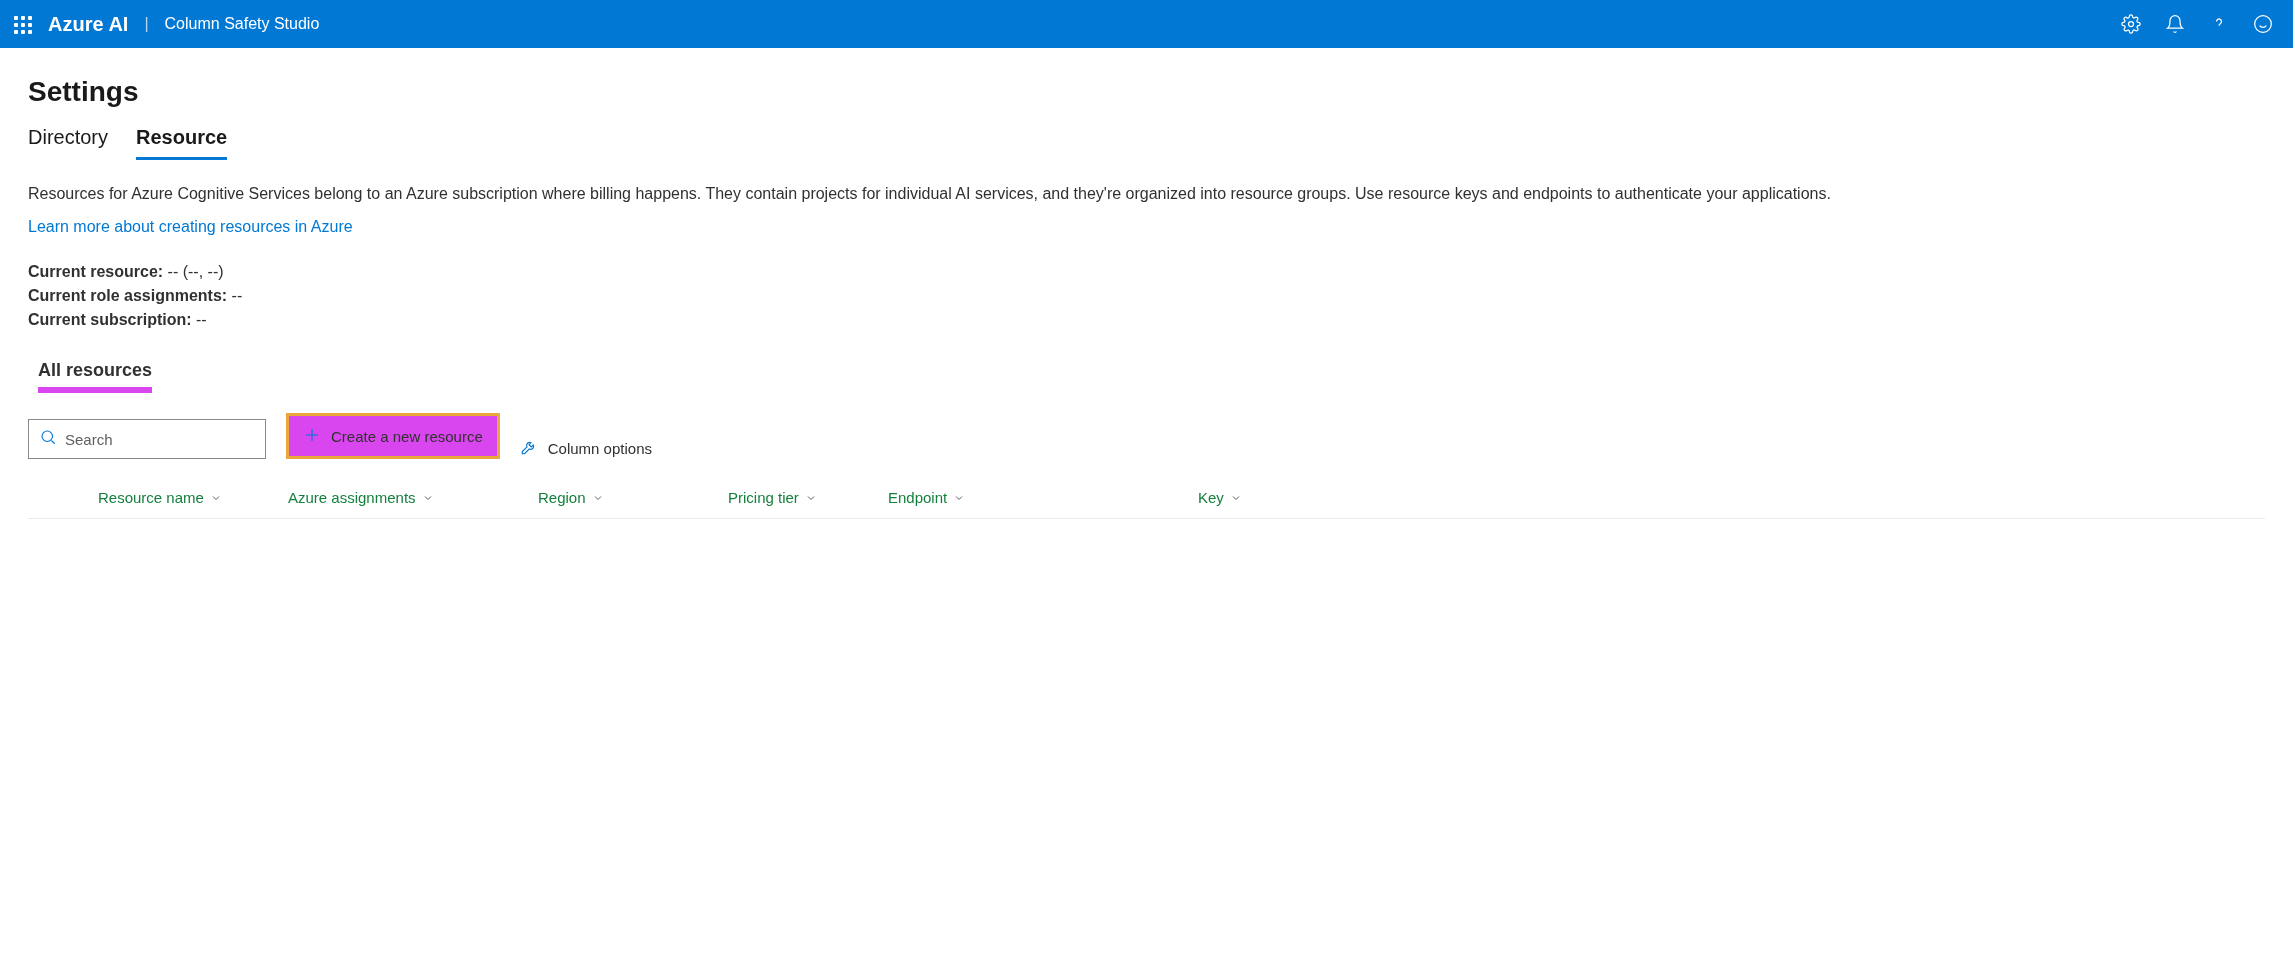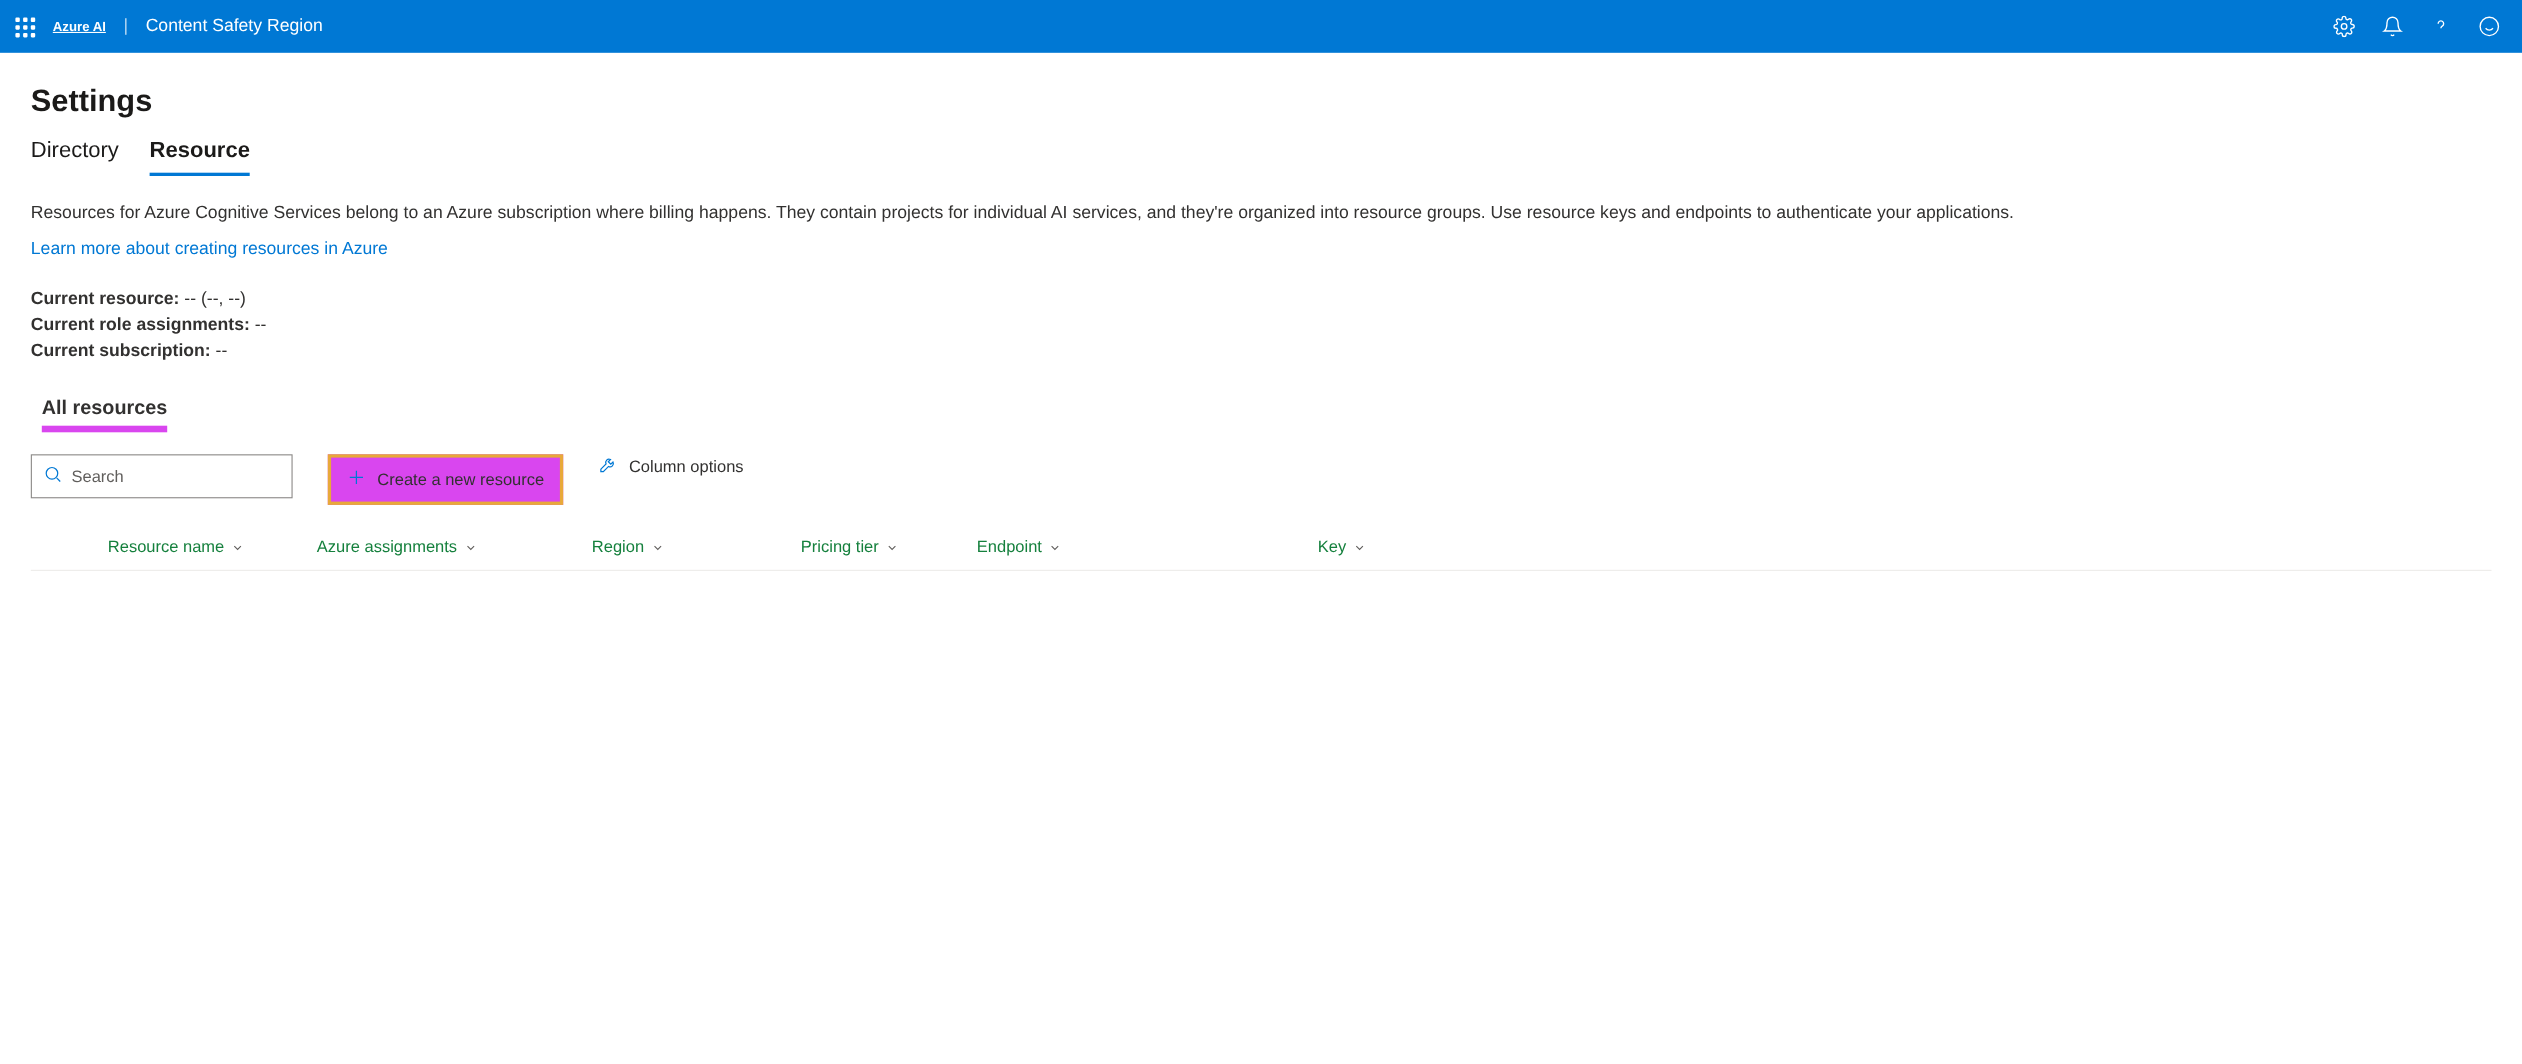--- a/index.html
+++ b/index.html
@@ -37,24 +37,23 @@
       cursor: pointer;
       padding: 2px;
     }
     .waffle-dot {
       width: 4px;
       height: 4px;
       background: #ffffff;
       border-radius: 1px;
     }
     .top-brand {
-      font-size: 12px;
+      font-size: 20px;
       font-weight: 600;
       margin-left: 6px;
-      text-decoration: underline;
     }
     .top-divider {
       color: rgba(255,255,255,0.7);
       margin: 0 6px;
       font-weight: 300;
     }
     .top-subtitle {
       font-size: 16px;
       font-weight: 400;
     }
@@ -134,22 +133,22 @@
     }
     .section-tab {
       font-size: 18px;
       font-weight: 600;
       padding-bottom: 6px;
       border-bottom: 6px solid #d946ef;
       cursor: pointer;
     }
     .toolbar {
       display: flex;
-      align-items: flex-start;
-      gap: 32px;
+      align-items: flex-end;
+      gap: 20px;
       margin-bottom: 18px;
     }
     .search-box {
       display: flex;
       align-items: center;
       border: 1px solid #8a8886;
       height: 40px;
       width: 238px;
       padding: 0 10px;
       gap: 8px;
@@ -245,21 +244,21 @@
         <div class="waffle-dot"></div>
       <div class="waffle-dot"></div>
         <div class="waffle-dot"></div>
         <div class="waffle-dot"></div>
       <div class="waffle-dot"></div>
         <div class="waffle-dot"></div>
         <div class="waffle-dot"></div>
     </div>
     <span class="top-brand">Azure AI</span>
     <span class="top-divider">|</span>
-    <span class="top-subtitle">Content Safety Region</span>
+    <span class="top-subtitle">Column Safety Studio</span>
   </div>
   <div class="top-bar-right">
     <div class="top-icon">
       <svg viewBox="0 0 24 24">
           <circle cx="12" cy="12" r="3"></circle>
           <path d="M19.4 15a1.65 1.65 0 0 0 .33 1.82l.06.06a2 2 0 1 1-2.83 2.83l-.06-.06a1.65 1.65 0 0 0-1.82-.33 1.65 1.65 0 0 0-1 1.51V21a2 2 0 0 1-4 0v-.09a1.65 1.65 0 0 0-1-1.51 1.65 1.65 0 0 0-1.82.33l-.06.06a2 2 0 1 1-2.83-2.83l.06-.06a1.65 1.65 0 0 0 .33-1.82 1.65 1.65 0 0 0-1.51-1H3a2 2 0 0 1 0-4h.09a1.65 1.65 0 0 0 1.51-1 1.65 1.65 0 0 0-.33-1.82l-.06-.06a2 2 0 1 1 2.83-2.83l.06.06a1.65 1.65 0 0 0 1.82.33h0a1.65 1.65 0 0 0 1-1.51V3a2 2 0 0 1 4 0v.09a1.65 1.65 0 0 0 1 1.51 1.65 1.65 0 0 0 1.82-.33l.06-.06a2 2 0 1 1 2.83 2.83l-.06.06a1.65 1.65 0 0 0-.33 1.82v0a1.65 1.65 0 0 0 1.51 1H21a2 2 0 0 1 0 4h-.09a1.65 1.65 0 0 0-1.51 1z"></path>
         </svg>
     </div>
     <div class="top-icon">
       <svg viewBox="0 0 24 24">

